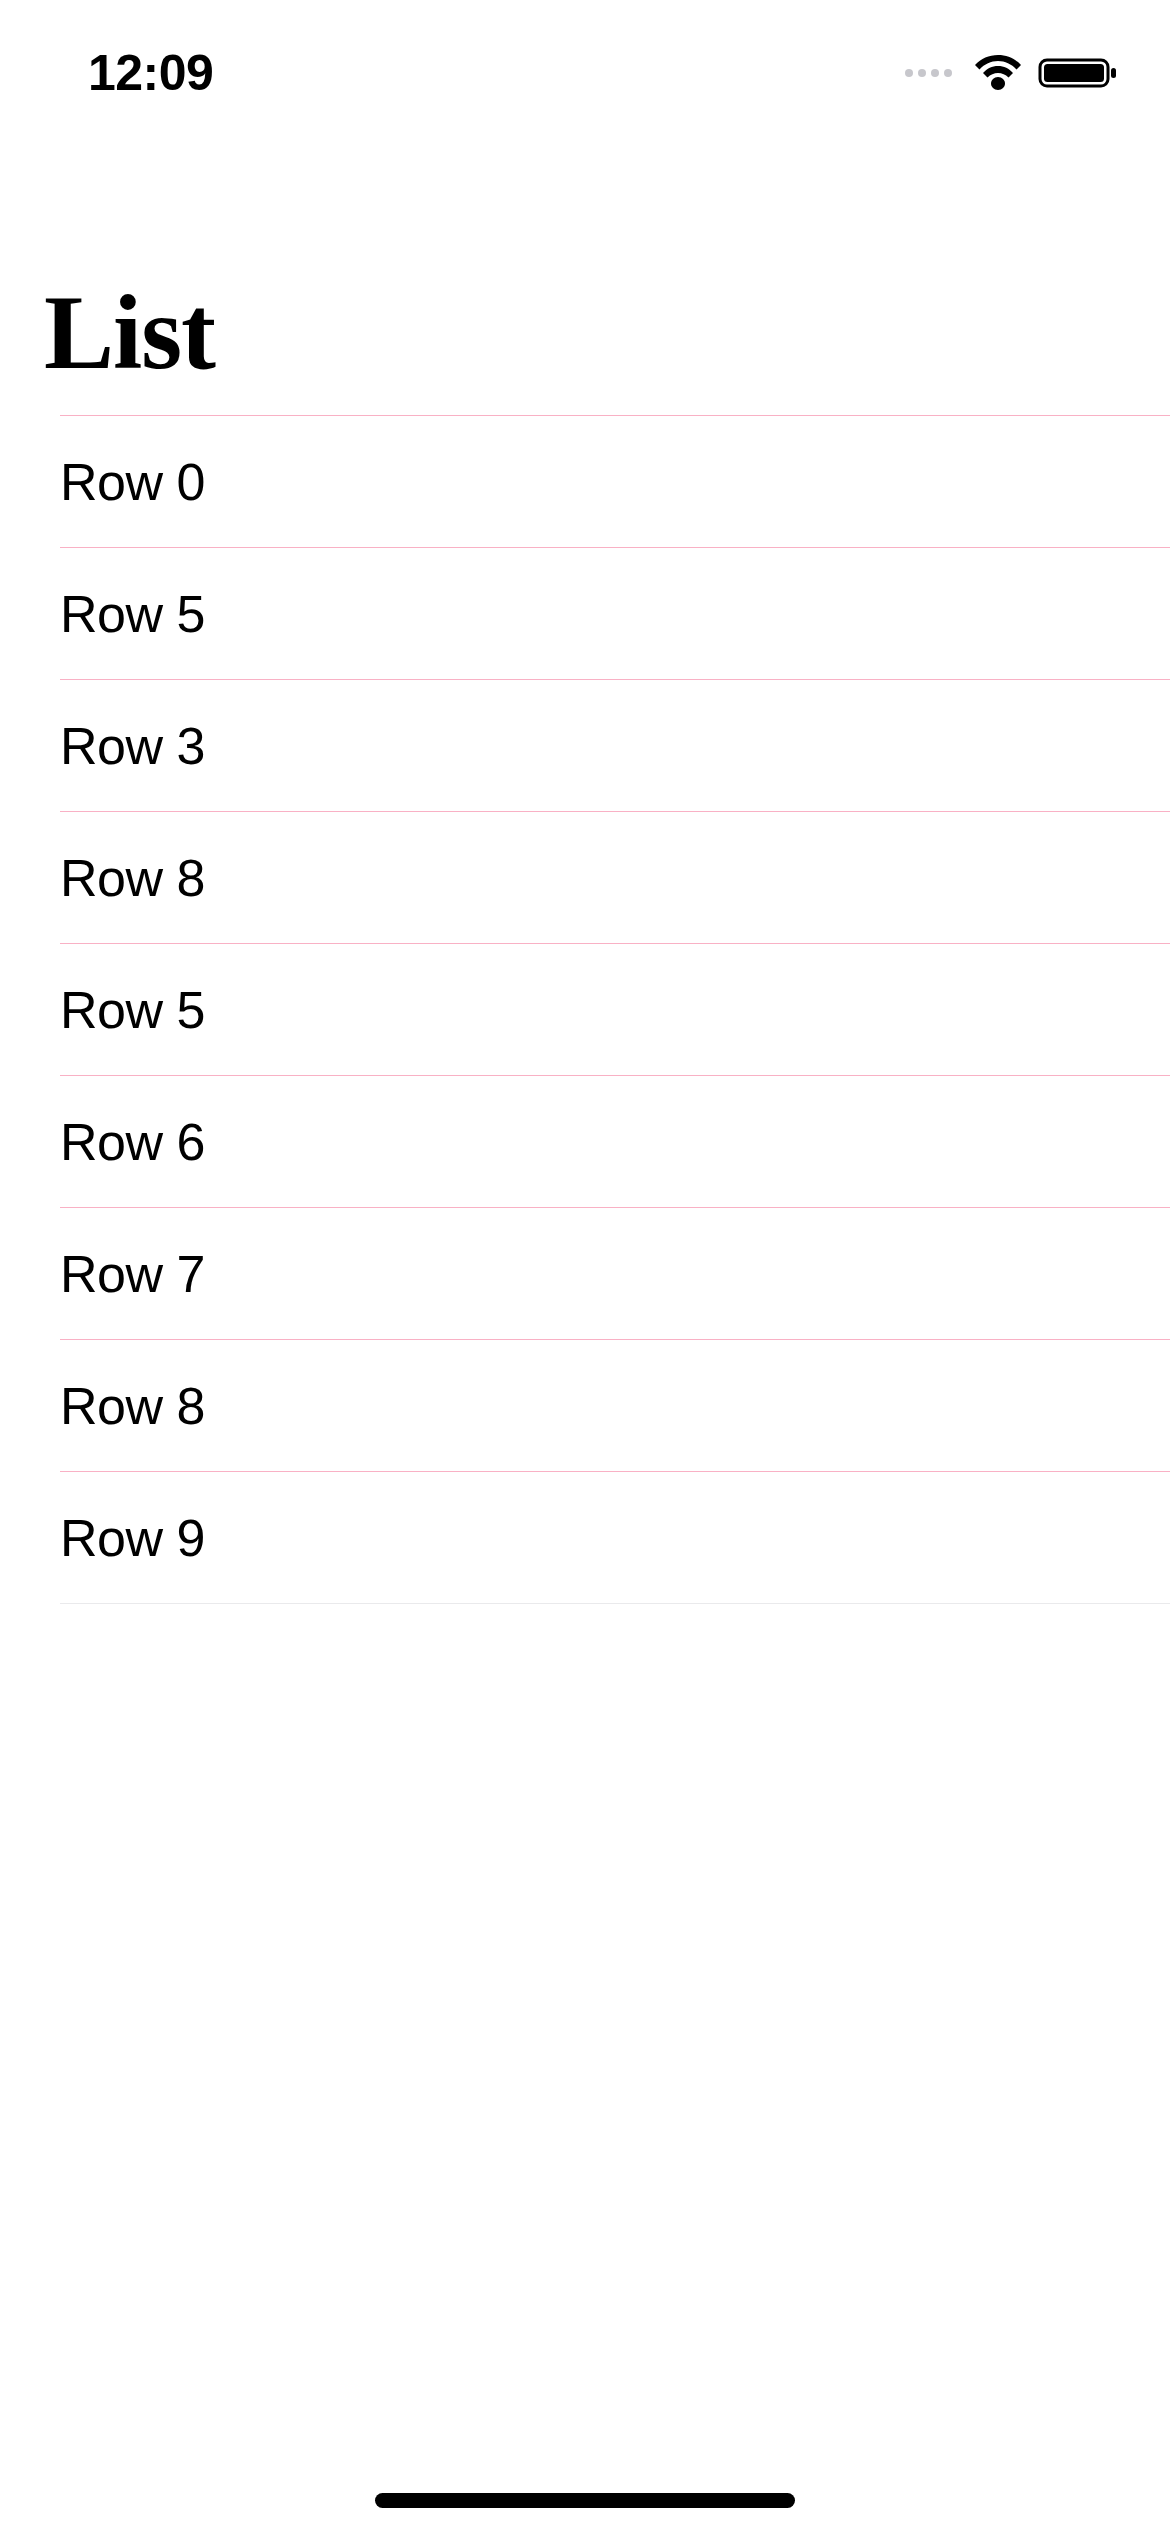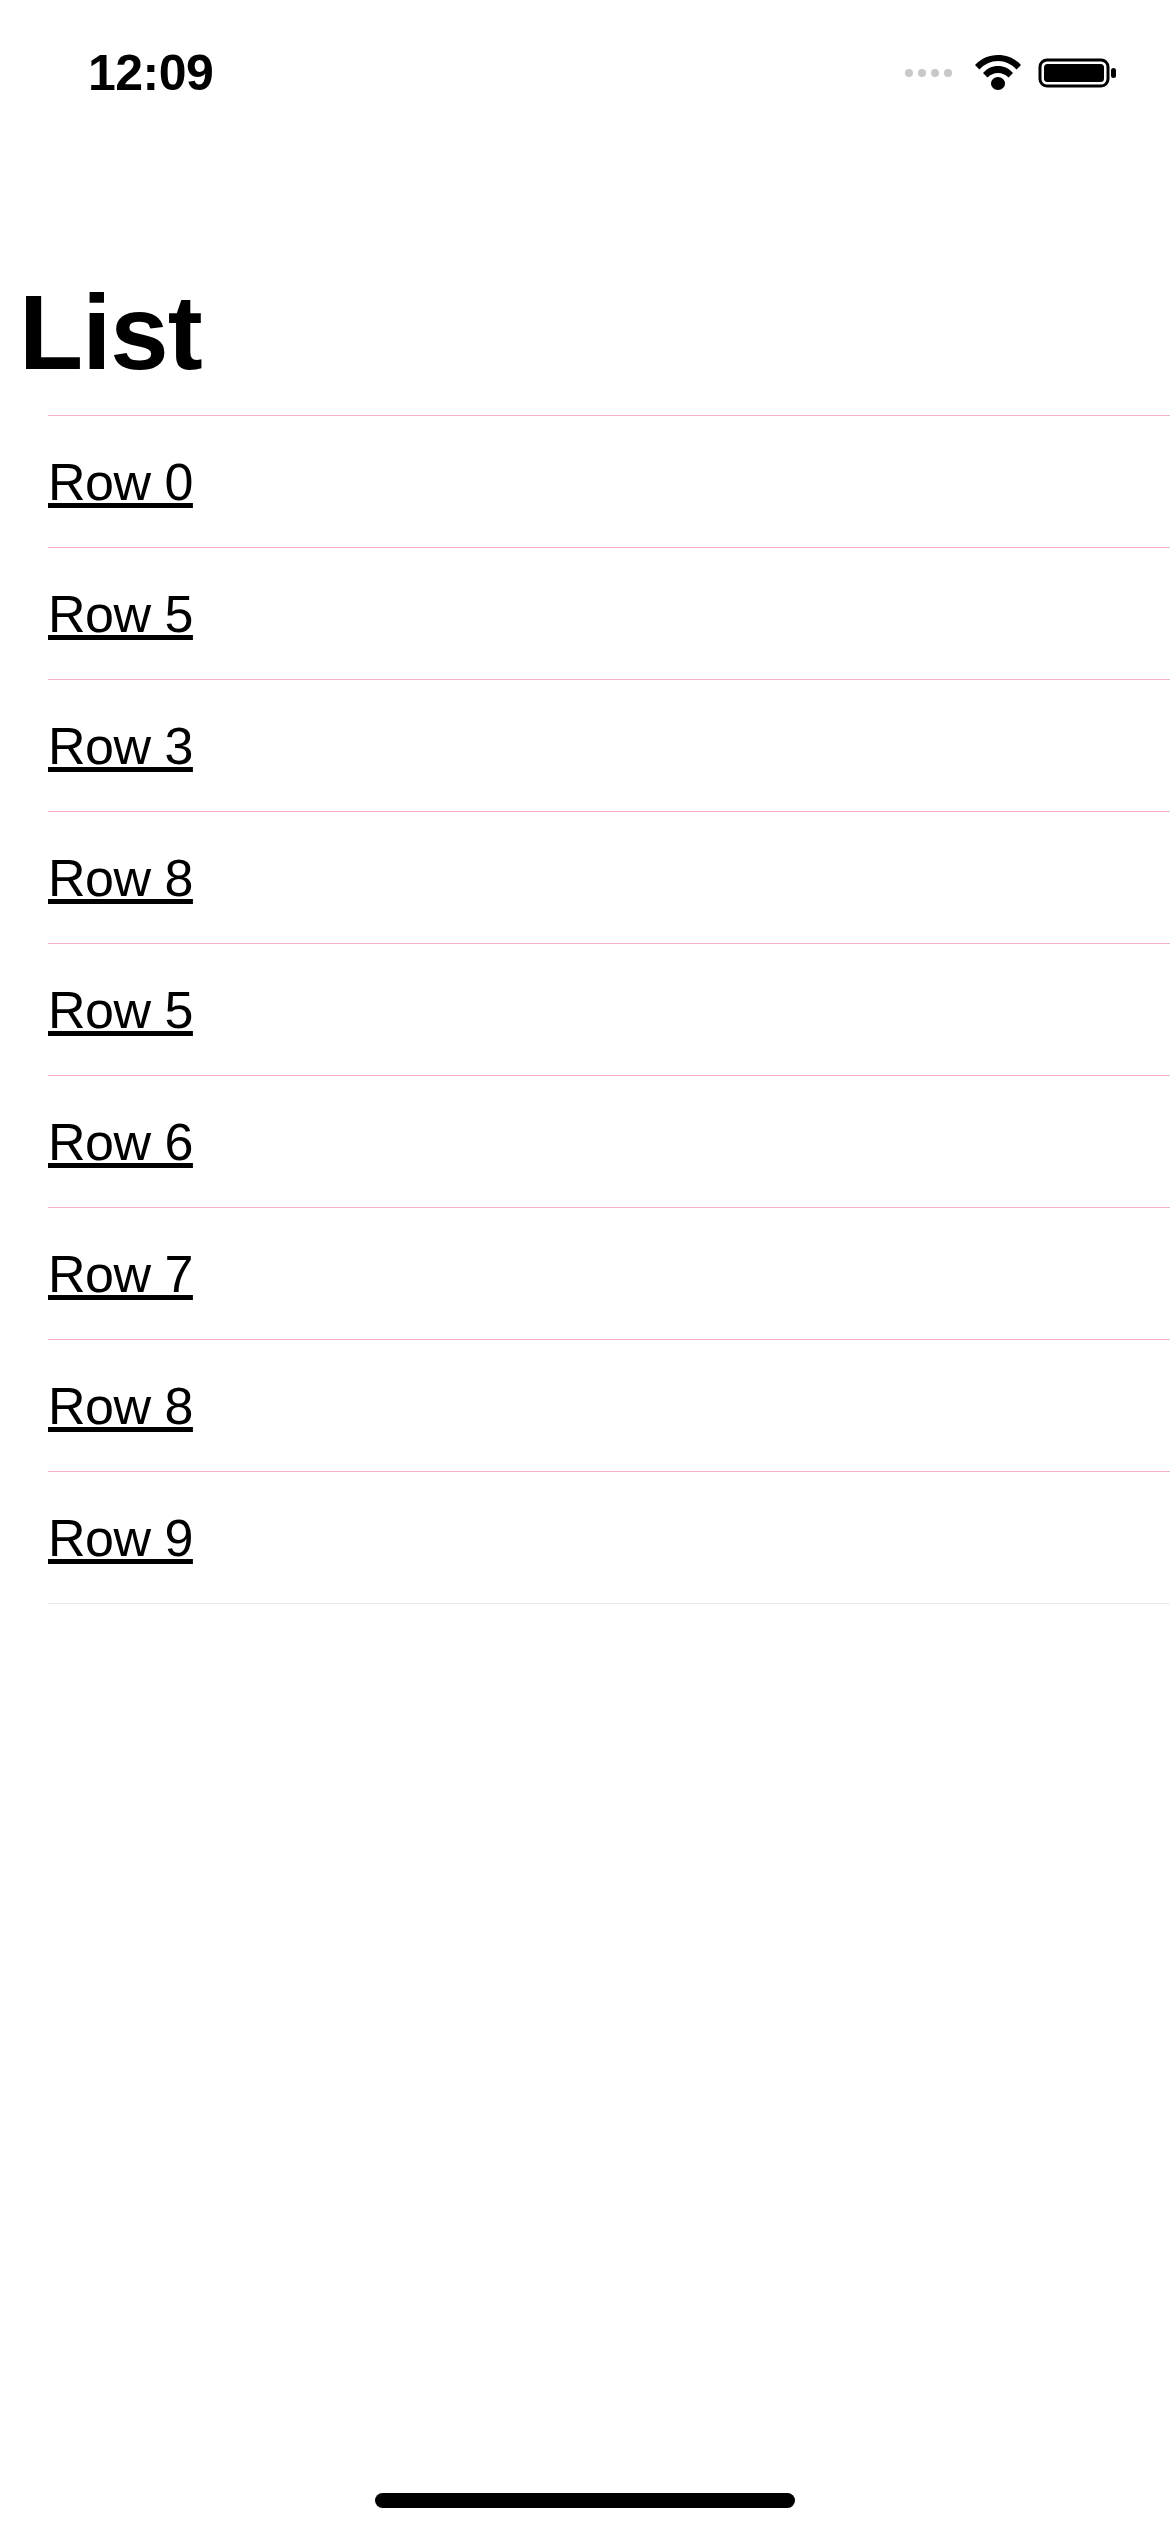--- a/index.html
+++ b/index.html
@@ -51,29 +51,29 @@
     }
     .battery-icon svg {
       display: block;
     }
 
     
     .large-title {
       font-size: 105px;
       font-weight: 800;
       letter-spacing: -1px;
-      padding: 140px 32px 30px 19px;
+      padding: 140px 32px 30px 44px;
       line-height: 1;
+      font-family: Liberation Serif, serif;
     }
 
     
     .list {
-      margin-left: 48px;
+      margin-left: 60px;
       border-top: 1.5px solid #f9b1c5;
-      text-decoration: underline;
     }
     .list-row {
       display: flex;
       align-items: center;
       height: 132px;
       border-bottom: 1.5px solid #f9b1c5;
     }
     .list-row:last-child {
       border-bottom-color: #eaeaec;
     }

